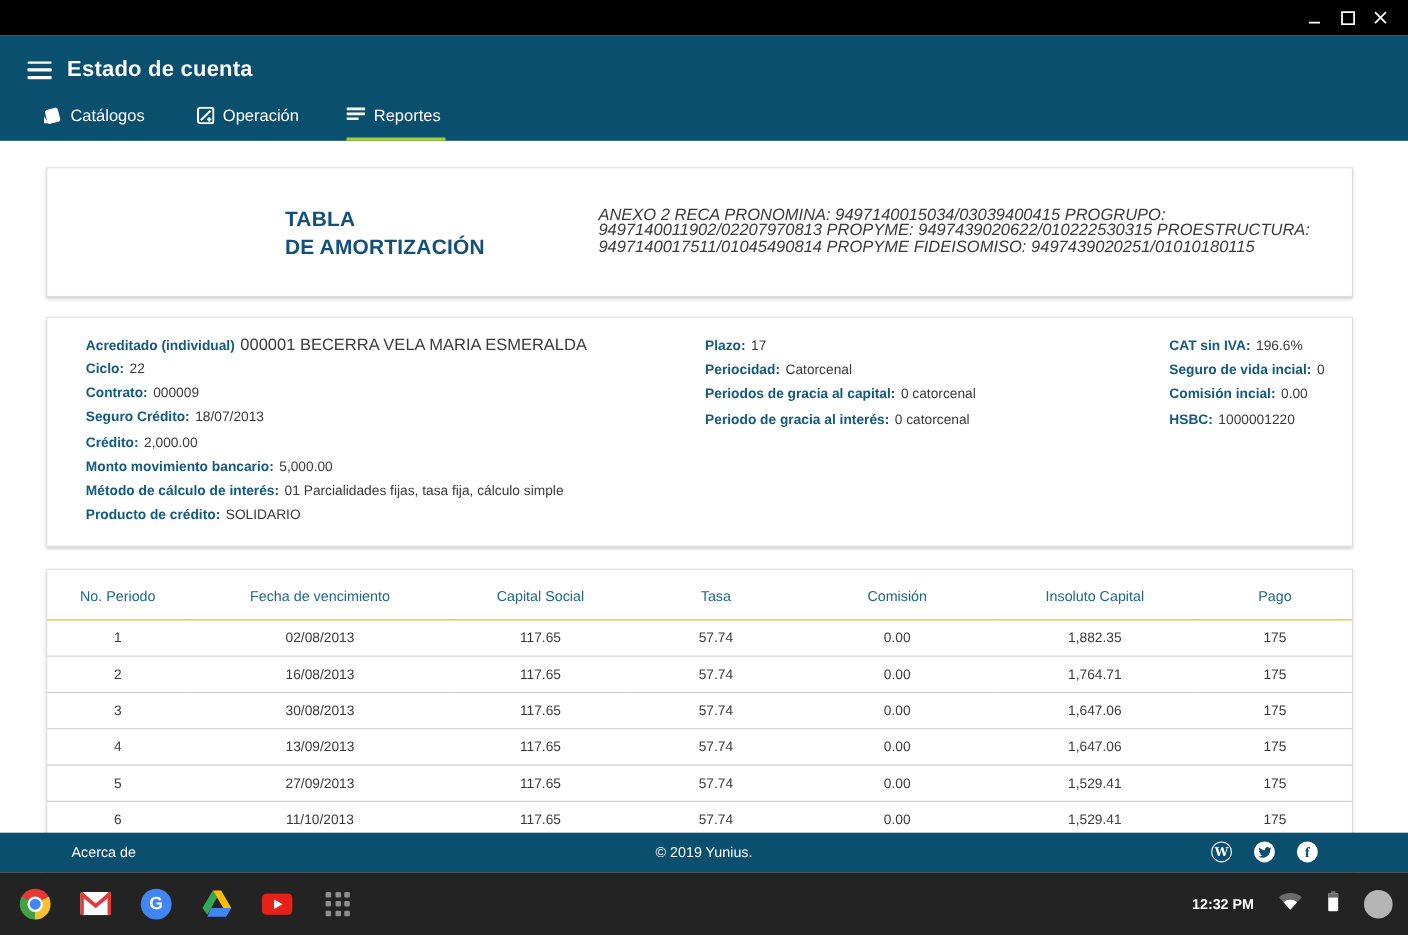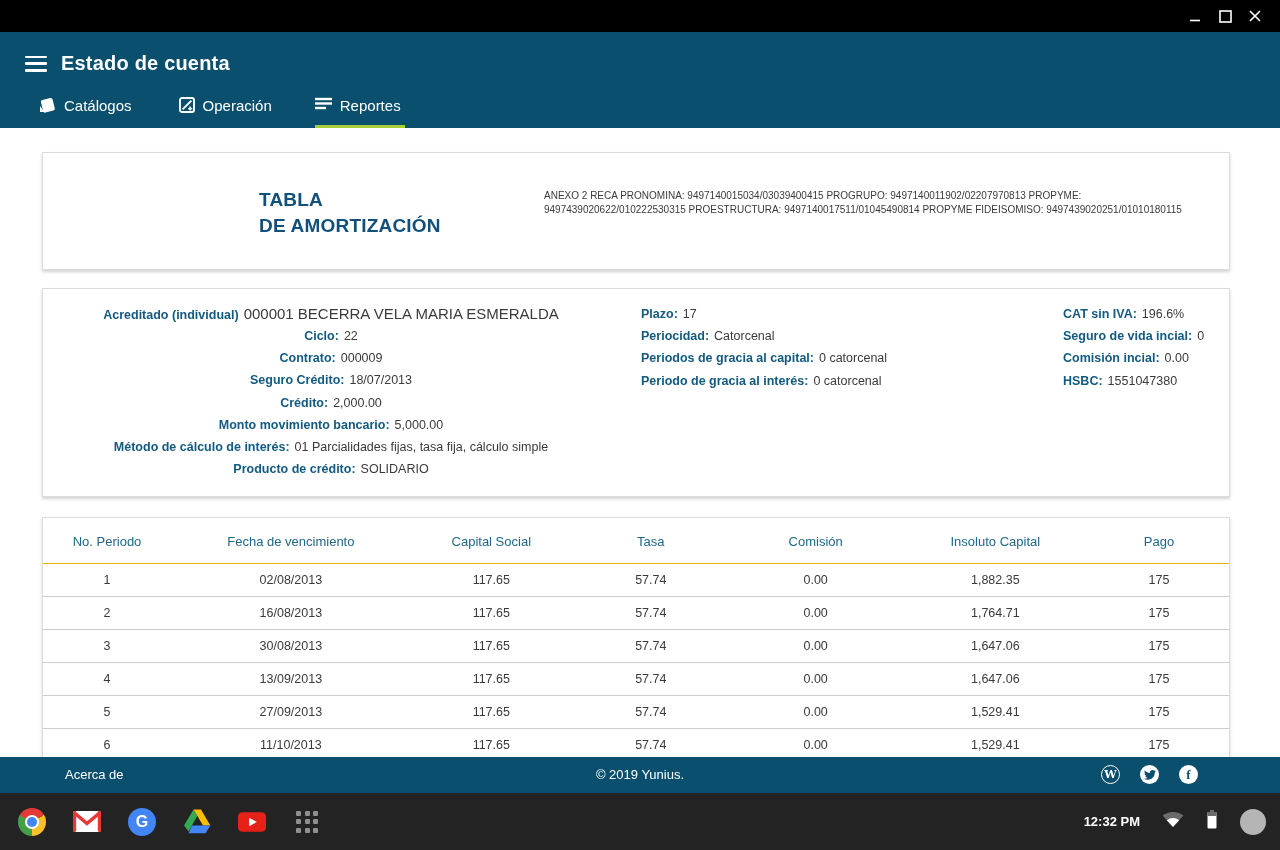--- a/index.html
+++ b/index.html
@@ -24,25 +24,25 @@
   .tabs { position:absolute; left:38px; bottom:0; display:flex; align-items:flex-end; }
   .tab { display:flex; align-items:flex-start; gap:8px; color:#fff; font-size:15px; padding-bottom:14px; position:relative; cursor:pointer; }
   .tab-cat { margin-right:47px; } .tab-op { margin-right:43px; }
   .tab.active::after { content:''; position:absolute; left:0; right:-4px; bottom:0; height:3px; background:#a6ce39; }
   .ticon { display:flex; align-items:center; }
 
   
   .card { position:absolute; left:42px; width:1188px; background:#fff; border:1px solid #dcdcdc; box-shadow:0 2px 3px rgba(0,0,0,.18); }
   .card-report { top:152px; height:118px; }
   .report-title { position:absolute; left:216px; top:34px; color:#11507a; font-size:19px; font-weight:bold; line-height:26px; letter-spacing:.2px; }
-  .anexo { position:absolute; left:501px; top:36px; width:650px; font-size:10px; line-height:14.3px; color:#3a3a3a; }
+  .anexo { position:absolute; left:501px; top:36px; width:650px; font-size:15px; line-height:14.3px; color:#3a3a3a;font-style:italic; }
 
   .card-details { top:288px; height:209px; }
   .dcol { position:absolute; top:18px; }
-  .dcol-left { left:8px; width:560px;text-align:center; }
+  .dcol-left { left:35px; width:560px; }
   .dcol-mid { left:598px; width:400px; }
   .dcol-right { left:1020px; width:165px; }
   .ditem { margin-bottom:8.2px; font-size:12.5px; line-height:14px; color:#3a3a3a; white-space:nowrap; }
   .dlabel { color:#135a80; font-weight:bold; margin-right:5px; }
   .dvalue-big { font-size:15px; }
   .ditem-big { margin-bottom:7px; }
 
   
   .card-table { top:517px; height:281px; }
   table { width:100%; border-collapse:collapse; table-layout:fixed; }
@@ -168,21 +168,21 @@
     <div class="dcol dcol-mid">
       <div class="ditem"><span class="dlabel">Plazo:</span><span>17</span></div>
       <div class="ditem"><span class="dlabel">Periocidad:</span><span>Catorcenal</span></div>
       <div class="ditem"><span class="dlabel">Periodos de gracia al capital:</span><span>0 catorcenal</span></div>
       <div class="ditem"><span class="dlabel">Periodo de gracia al interés:</span><span>0 catorcenal</span></div>
     </div>
     <div class="dcol dcol-right">
       <div class="ditem"><span class="dlabel">CAT sin IVA:</span><span>196.6%</span></div>
       <div class="ditem"><span class="dlabel">Seguro de vida incial:</span><span>0</span></div>
       <div class="ditem"><span class="dlabel">Comisión incial:</span><span>0.00</span></div>
-      <div class="ditem"><span class="dlabel">HSBC:</span><span>1551047380</span></div>
+      <div class="ditem"><span class="dlabel">HSBC:</span><span>1000001220</span></div>
     </div>
   </section>
 
   <section class="card card-table">
     <table>
       <colgroup>
         <col style="width:10.8%">
           <col style="width:20.2%">
           <col style="width:13.6%">
           <col style="width:13.3%">

